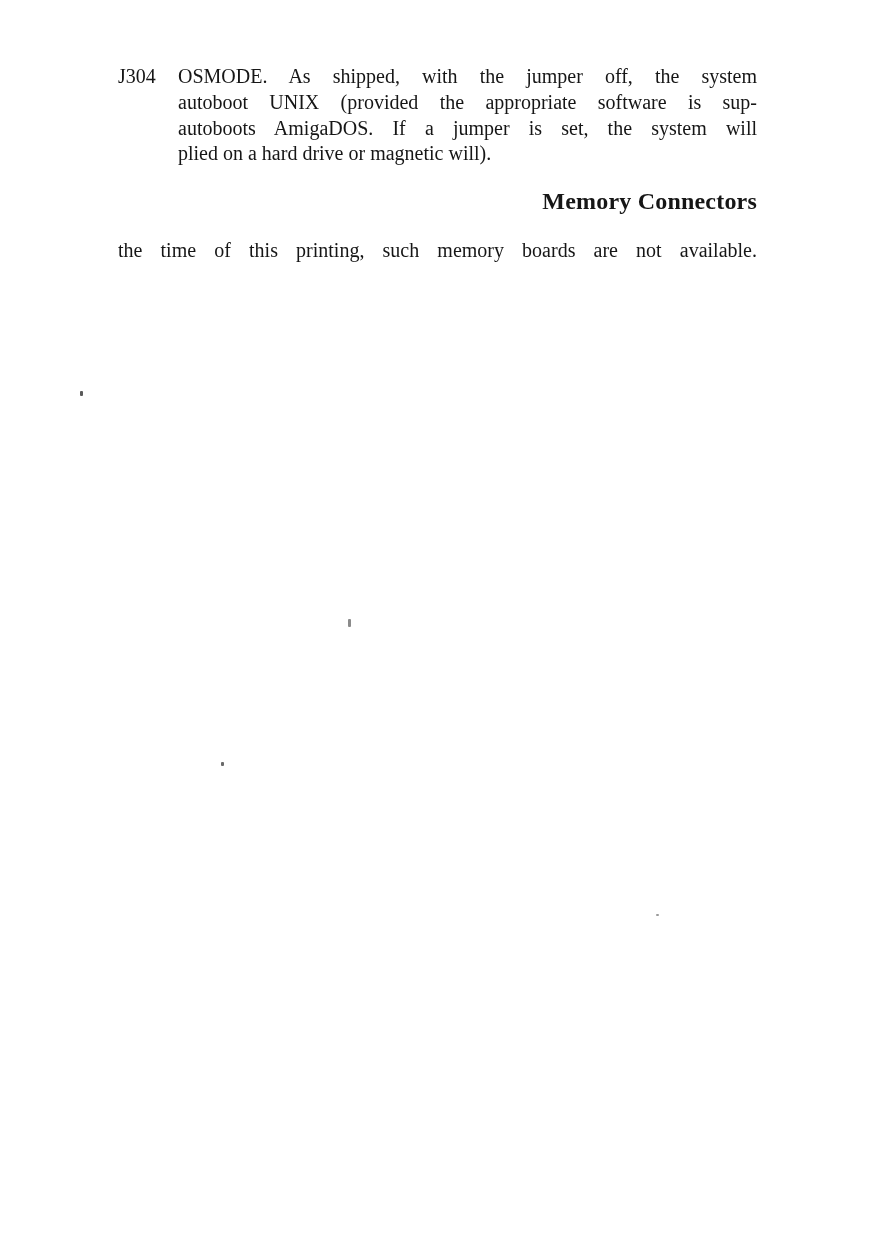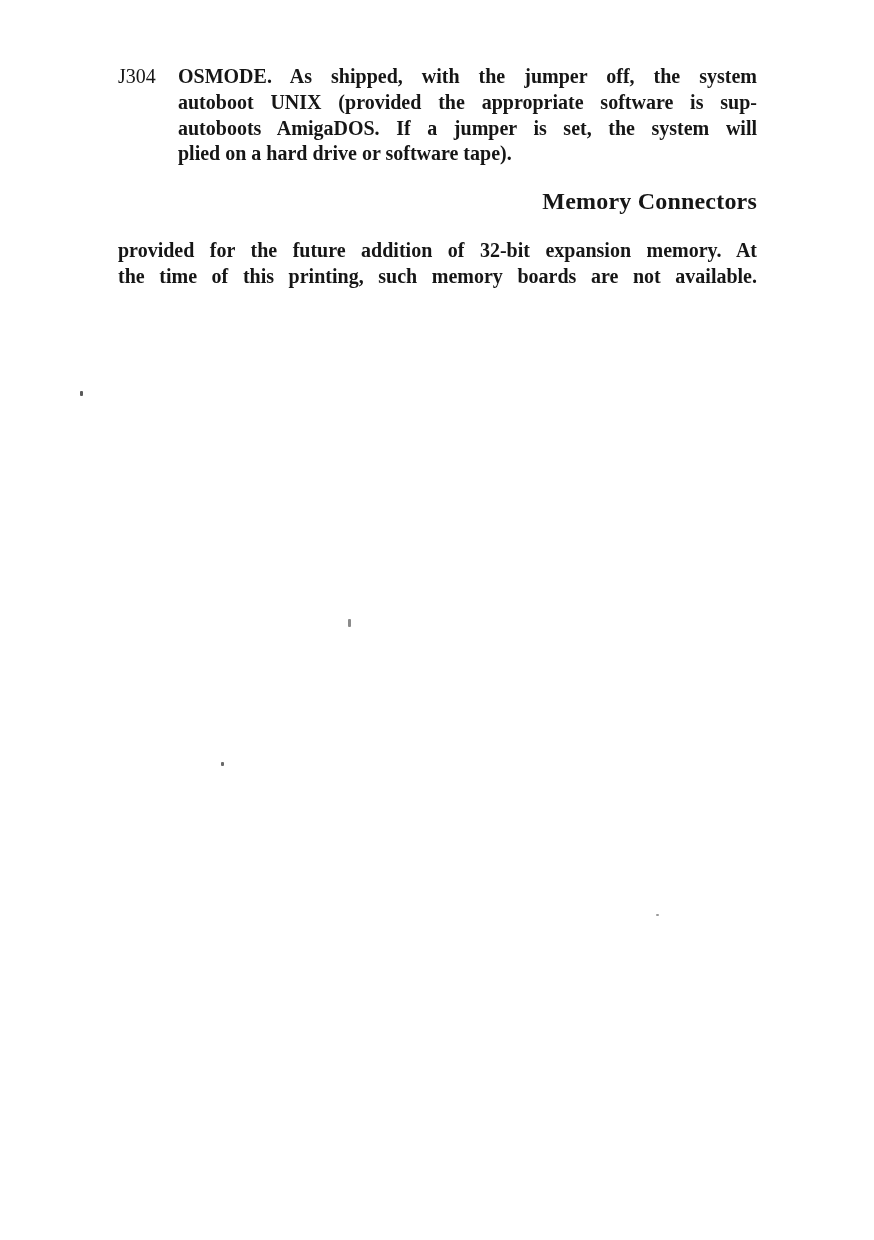--- a/index.html
+++ b/index.html
@@ -30,21 +30,20 @@
   }
   .entry-label {
     text-align: left;
   }
   .line {
     font-size: 20px;
     line-height: 25.8px;
     text-align: justify;
     text-align-last: justify;
     white-space: nowrap;
-    font-weight: bold;
   }
   .line.flush-left {
     text-align-last: left;
   }
   .heading {
     margin: 18px 0 21px 0;
     font-size: 24px;
     line-height: 32px;
     font-weight: bold;
     letter-spacing: 0.2px;
@@ -76,28 +75,27 @@
 <div class="page" style="--paper: #ffffff; --ink: #161616;">
 
   <div class="content">
 
     <div class="jumper-entry">
       <div class="entry-label">J304</div>
       <div class="entry-body">
         <div class="line">OSMODE. As shipped, with the jumper off, the system</div>
         <div class="line">autoboot UNIX (provided the appropriate software is sup-</div>
         <div class="line">autoboots AmigaDOS. If a jumper is set, the system will</div>
-        <div class="line flush-left">plied on a hard drive or software tape).</div>
+        <div class="line flush-left">plied on a hard drive or magnetic will).</div>
       </div>
     </div>
 
     <h1 class="heading">Memory Connectors</h1>
 
     <div class="para">
-      <div class="line">provided for the future addition of 32-bit expansion memory. At</div>
       <div class="line">the time of this printing, such memory boards are not available.</div>
     </div>
 
   </div>
 
   <div class="page-number">15</div>
 
   <div class="speck speck-1"></div>
   <div class="speck speck-2"></div>
   <div class="speck speck-3"></div>

